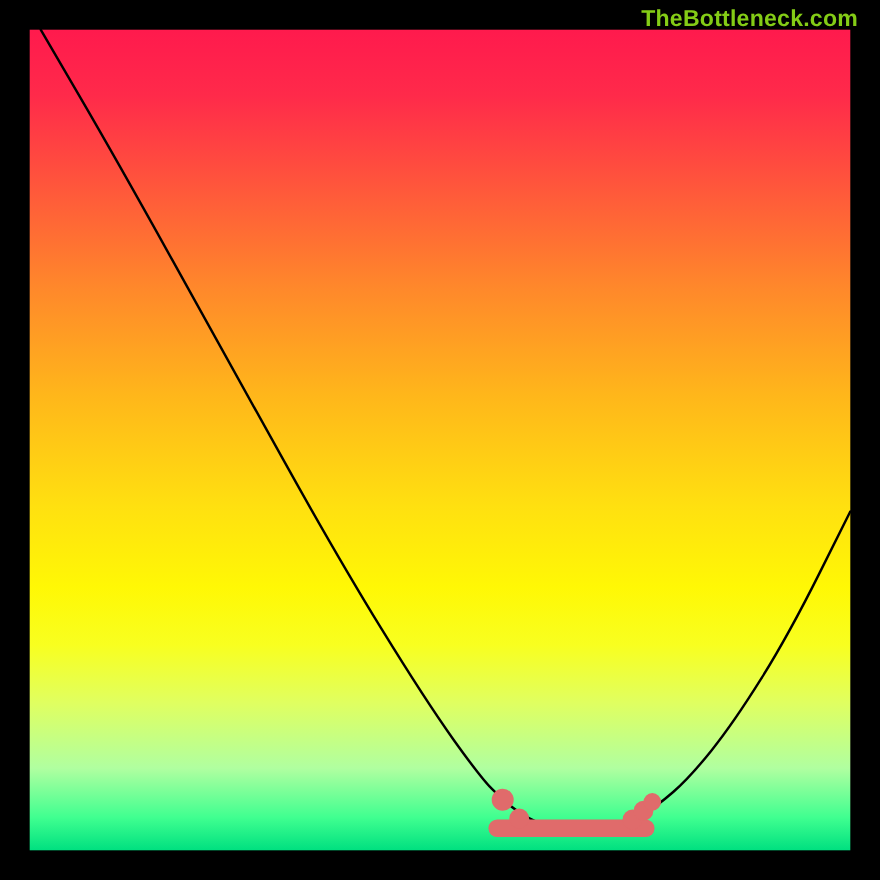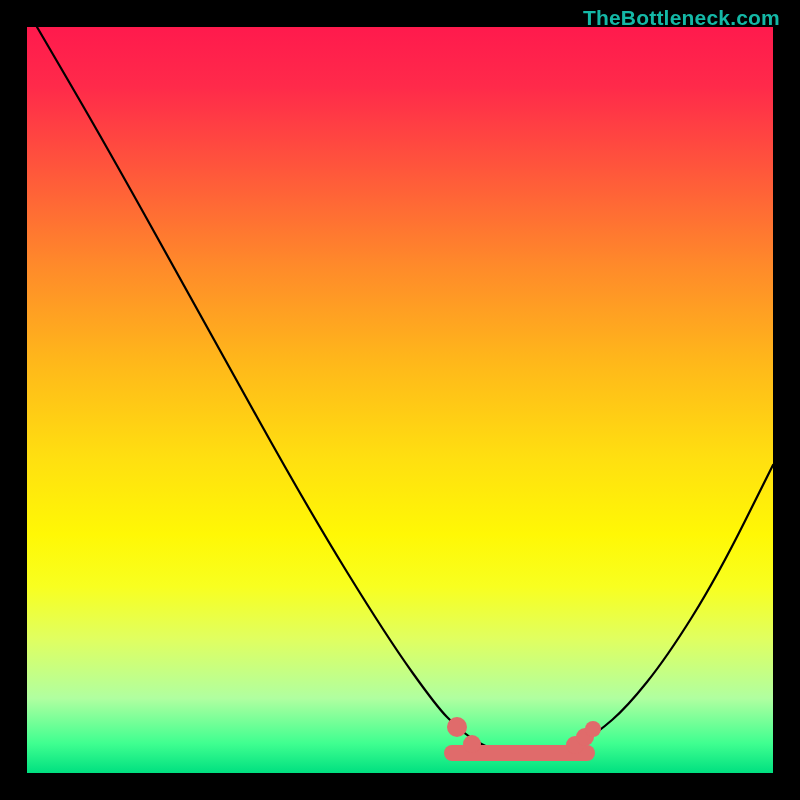--- a/index.html
+++ b/index.html
@@ -28,21 +28,21 @@
       #f8ff20 75%,
       #e0ff60 82%,
       #b0ffa0 90%,
       #40ff90 96%,
       #00e080 100%);
   }
   .watermark {
     position: absolute;
     top: 6px;
     right: 20px;
-    color: #14b8a6;
+    color: #84cc16;
     font-size: 21px;
     font-weight: 600;
     letter-spacing: 0.2px;
     z-index: 5;
     text-align: right;
   }
   svg.plot {
     position: absolute;
     left: 0;
     top: 0;

